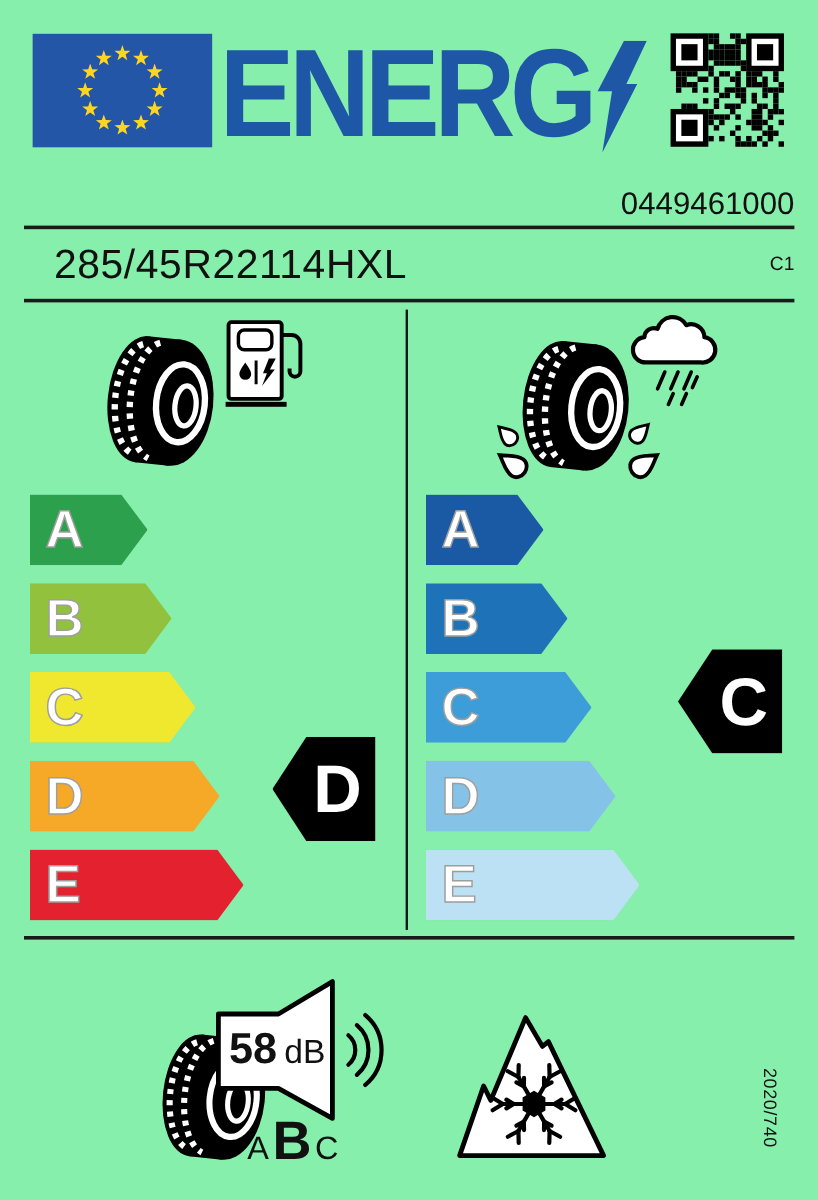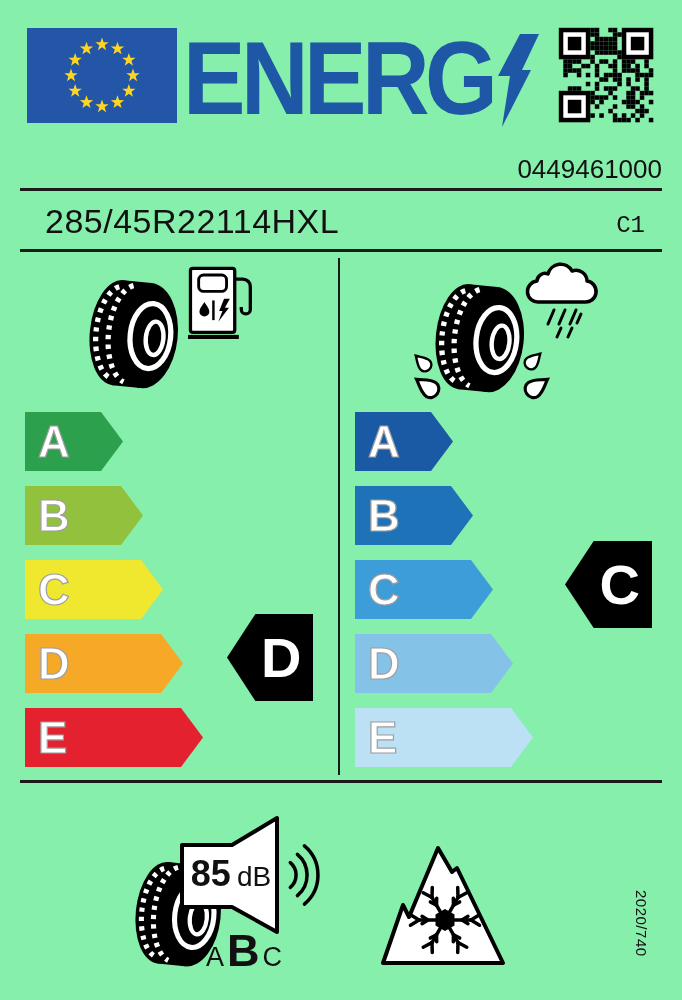--- a/index.html
+++ b/index.html
@@ -9,21 +9,21 @@
 
   
   .logo-text{left:183px;top:26px;font-size:104px;font-weight:bold;color:#1D57A6;
              letter-spacing:-5px;line-height:1;transform:scaleX(0.9);transform-origin:left top;}
   .hline{background:#1a1a1a;height:2.5px;left:20px;width:642px;}
   .vline{background:#1a1a1a;width:2px;left:338px;top:258px;height:517px;}
 
   .brand{left:25px;top:152px;font-size:27px;font-weight:bold;letter-spacing:1px;}
   .article{right:20px;top:154px;font-size:26px;}
   .size{left:25px;top:202px;font-size:34px;letter-spacing:0.5px;margin-left:20px;}
-  .tclass{right:37px;top:212px;font-size:24px;font-family:Liberation Mono, monospace;}
+  .tclass{right:20px;top:212px;font-size:16px;}
 
   
   .scale{width:230px;height:355px;}
   .grade-row{position:absolute;left:0;height:59px;display:flex;align-items:center;
              padding-left:13px;box-sizing:border-box;
              clip-path:polygon(0 0, calc(100% - 22px) 0, 100% 50%, calc(100% - 22px) 100%, 0 100%);
              filter:drop-shadow(0 0 1px rgba(90,90,90,.6));}
   .grade-letter{font-size:44px;font-weight:bold;color:#fff;
                 -webkit-text-stroke:1.2px #9e9e9e;line-height:1;}
   .indicator{background:#000;display:flex;align-items:center;justify-content:center;
@@ -338,21 +338,21 @@
     <use href="#tire-sym" transform="translate(6,52) scale(0.85)"></use>
     <polygon points="54,37 104,37 149,10 149,124 104,99 54,99" fill="#fff" stroke="#000" stroke-width="4" stroke-linejoin="round"></polygon>
     <g fill="none" stroke="#000" stroke-width="3.5" stroke-linecap="round">
       <path d="M162.3,54.7 A16,16 0 0 1 162.3,79.3"></path>
       <path d="M169.4,46.3 A27,27 0 0 1 169.4,87.7"></path>
       <path d="M176.4,37.9 A38,38 0 0 1 176.4,96.1"></path>
     </g>
   </svg>
 
   <div class="abs db-text">
-    <span class="db-val">85</span>
+    <span class="db-val">58</span>
     <span class="db-unit">dB</span>
   </div>
 
   <div class="abs abc-text">
     <span class="abc-a">A</span>
     <span class="abc-b">B</span>
     <span class="abc-c">C</span>
   </div>
 
   <svg class="abs" style="left:378px;top:836px" width="130" height="130" viewBox="0 0 130 130">

